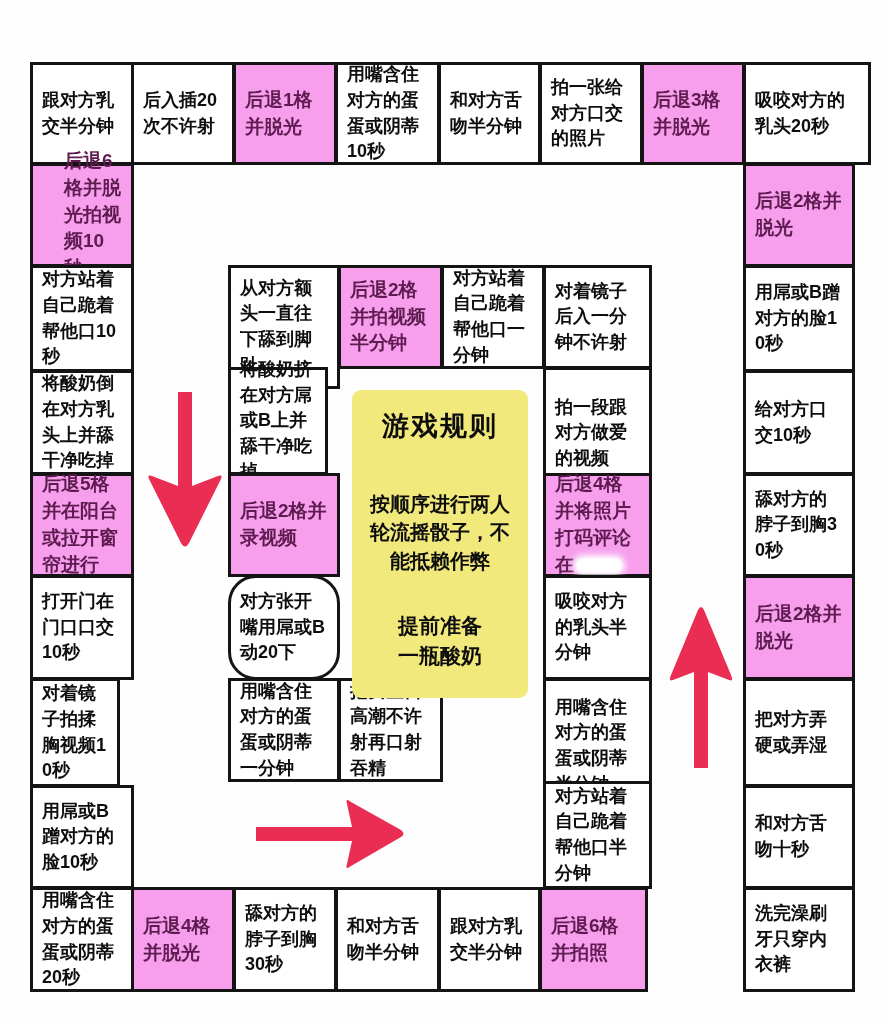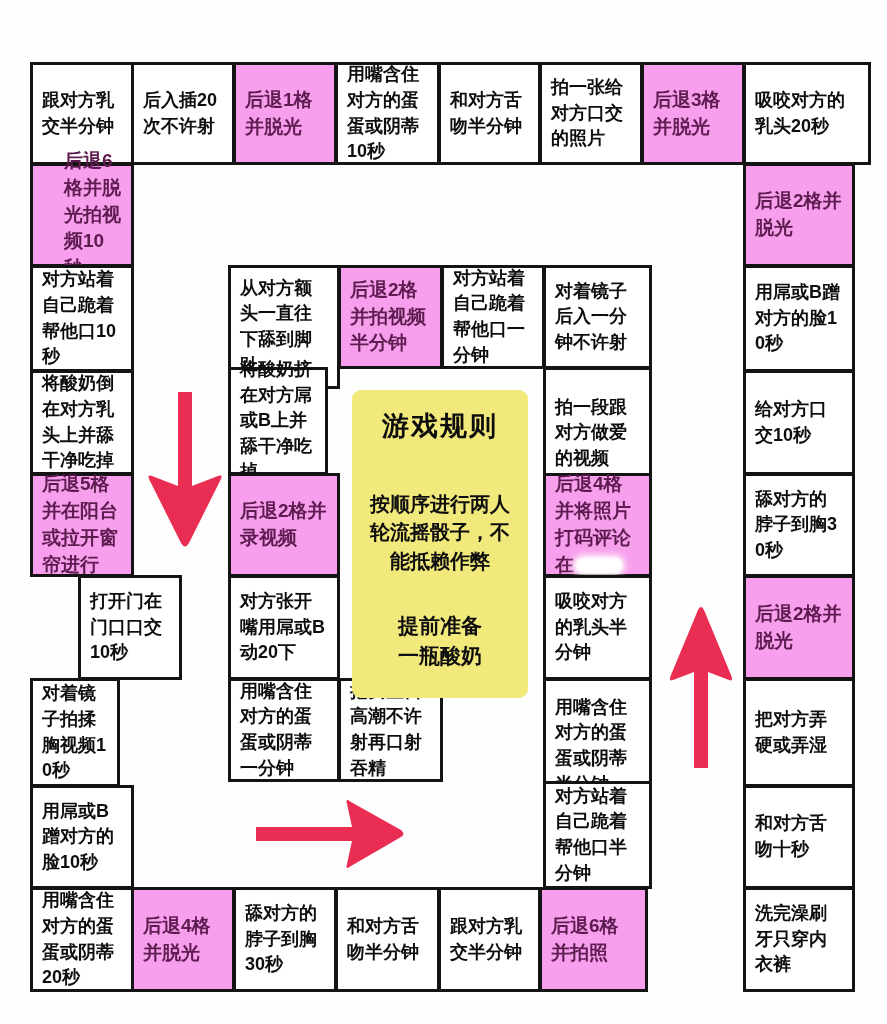--- a/index.html
+++ b/index.html
@@ -131,21 +131,21 @@
       </div>
       <div class="cell" style="left: 30px; top: 265px; width: 104px; height: 107px;">
         <span class="cell-text"><span>对方站着自己跪着帮他口10秒</span></span>
       </div>
       <div class="cell" style="left: 30px; top: 370px; width: 104px; height: 105px;">
         <span class="cell-text"><span>将酸奶倒在对方乳头上并舔干净吃掉</span></span>
       </div>
       <div class="cell pink" style="left: 30px; top: 473px; width: 104px; height: 104px;">
         <span class="cell-text"><span>后退5格并在阳台或拉开窗帘进行</span></span>
       </div>
-      <div class="cell" style="left: 30px; top: 575px; width: 104px; height: 105px; margin-left: 48px;">
+      <div class="cell" style="left: 30px; top: 575px; width: 104px; height: 105px;">
         <span class="cell-text"><span>打开门在门口口交10秒</span></span>
       </div>
       <div class="cell" style="left: 30px; top: 678px; width: 90px; height: 109px;">
         <span class="cell-text"><span>对着镜子拍揉胸视频10秒</span></span>
       </div>
       <div class="cell" style="left: 30px; top: 785px; width: 104px; height: 104px;">
         <span class="cell-text"><span>用屌或B蹭对方的脸10秒</span></span>
       </div>
       <div class="cell" style="left: 30px; top: 887px; width: 104px; height: 105px;">
         <span class="cell-text"><span>用嘴含住对方的蛋蛋或阴蒂20秒</span></span>
@@ -200,21 +200,21 @@
       </div>
       <div class="cell" style="left: 543px; top: 265px; width: 109px; height: 104px;">
         <span class="cell-text"><span>对着镜子后入一分钟不许射</span></span>
       </div>
       <div class="cell" style="left: 228px; top: 367px; width: 100px; height: 108px;">
         <span class="cell-text"><span>将酸奶挤在对方屌或B上并舔干净吃掉</span></span>
       </div>
       <div class="cell pink" style="left: 228px; top: 473px; width: 112px; height: 104px;">
         <span class="cell-text"><span>后退2格并录视频</span></span>
       </div>
-      <div class="cell" style="left: 228px; top: 575px; width: 112px; height: 105px;">
+      <div class="cell" style="left: 228px; top: 575px; width: 112px; height: 105px; border-radius: 28px;">
         <span class="cell-text"><span>对方张开嘴用屌或B动20下</span></span>
       </div>
       <div class="cell" style="left: 228px; top: 678px; width: 112px; height: 104px;">
         <span class="cell-text"><span>用嘴含住对方的蛋蛋或阴蒂一分钟</span></span>
       </div>
       <div class="cell" style="left: 338px; top: 678px; width: 105px; height: 104px;">
         <span class="cell-text"><span>把女生日高潮不许射再口射吞精</span></span>
       </div>
       <div class="cell" style="left: 543px; top: 367px; width: 109px; height: 132px;">
         <span class="cell-text"><span>拍一段跟对方做爱的视频</span></span>

